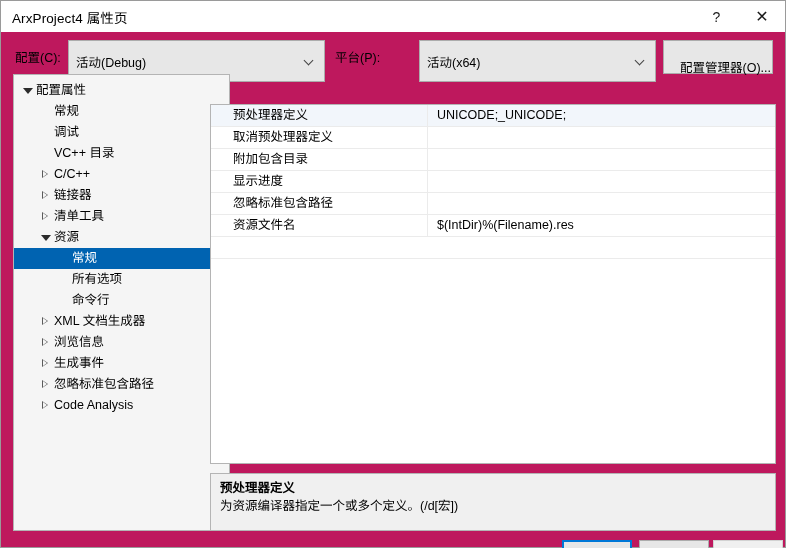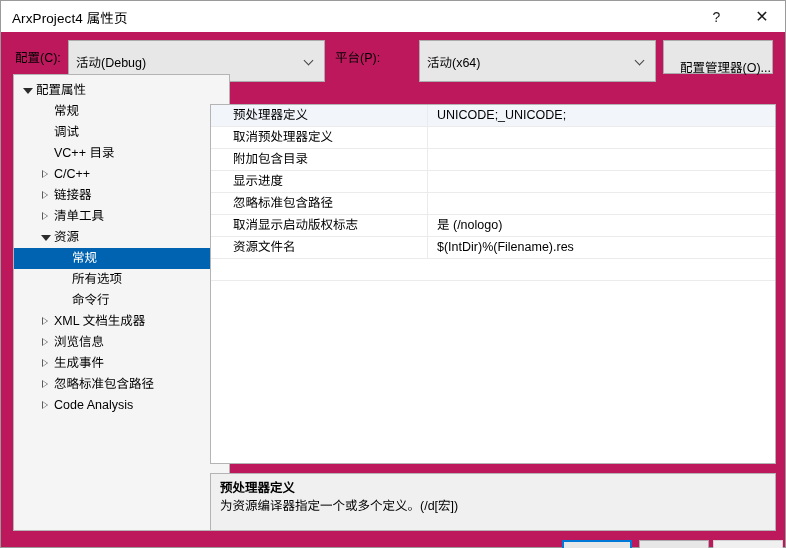--- a/index.html
+++ b/index.html
@@ -455,24 +455,20 @@
         </div>
         <div class="prop-row">
           <div class="prop-name">显示进度</div>
           <div class="prop-value bold"></div>
         </div>
         <div class="prop-row">
           <div class="prop-name">忽略标准包含路径</div>
           <div class="prop-value bold"></div>
         </div>
         <div class="prop-row">
-          <div class="prop-name">取消显示启动版权标志</div>
-          <div class="prop-value">是 (/nologo)</div>
-        </div>
-        <div class="prop-row">
           <div class="prop-name">资源文件名</div>
           <div class="prop-value">$(IntDir)%(Filename).res</div>
         </div>
         <div class="prop-row">
           <div class="prop-value"></div>
         </div>
         <div id="prop-grid-filler" style="height: 170px;"></div>
       </div>
 
     <div id="description-pane">

